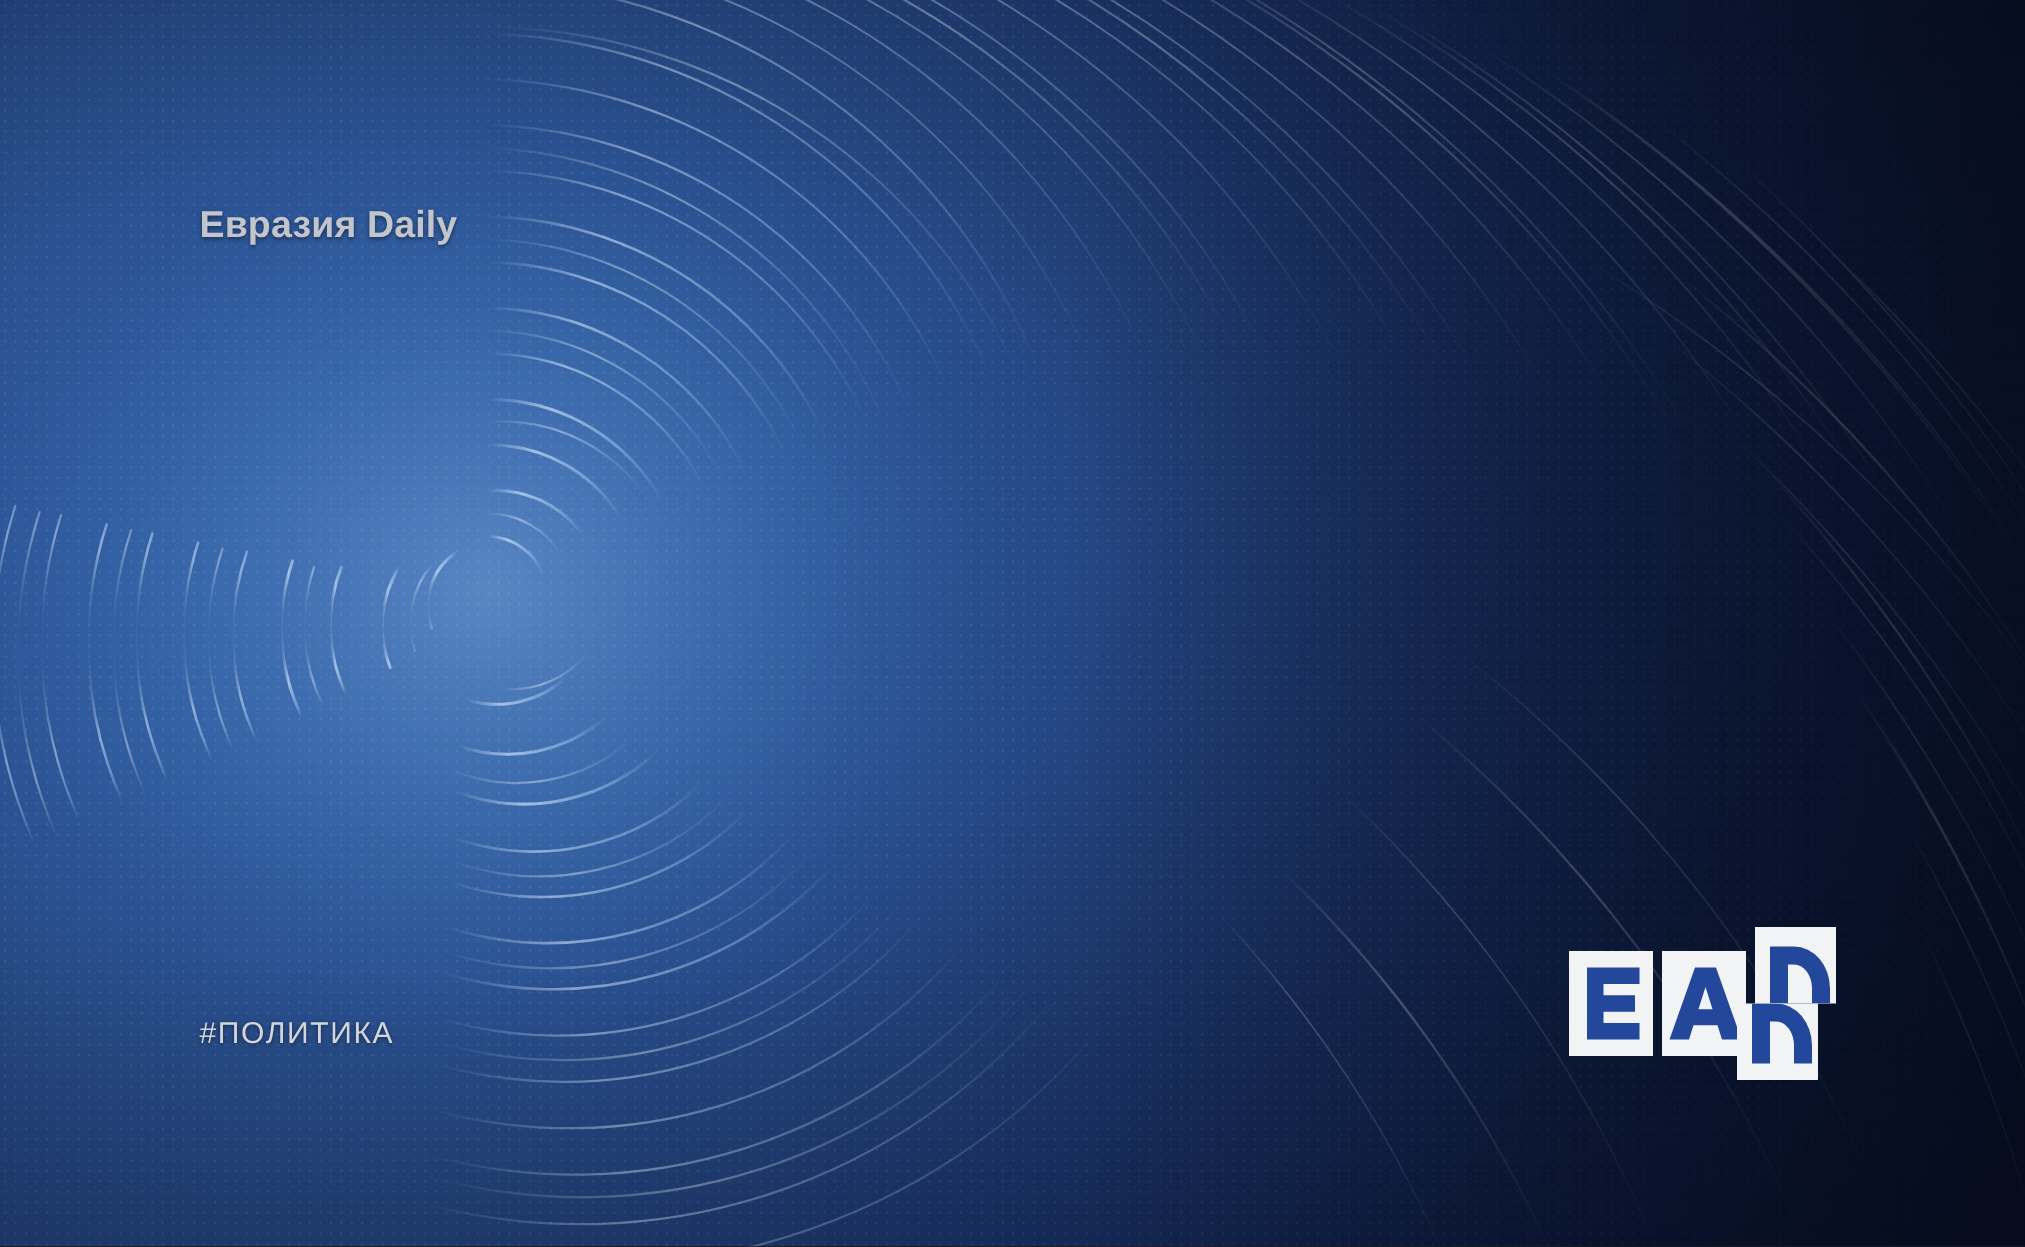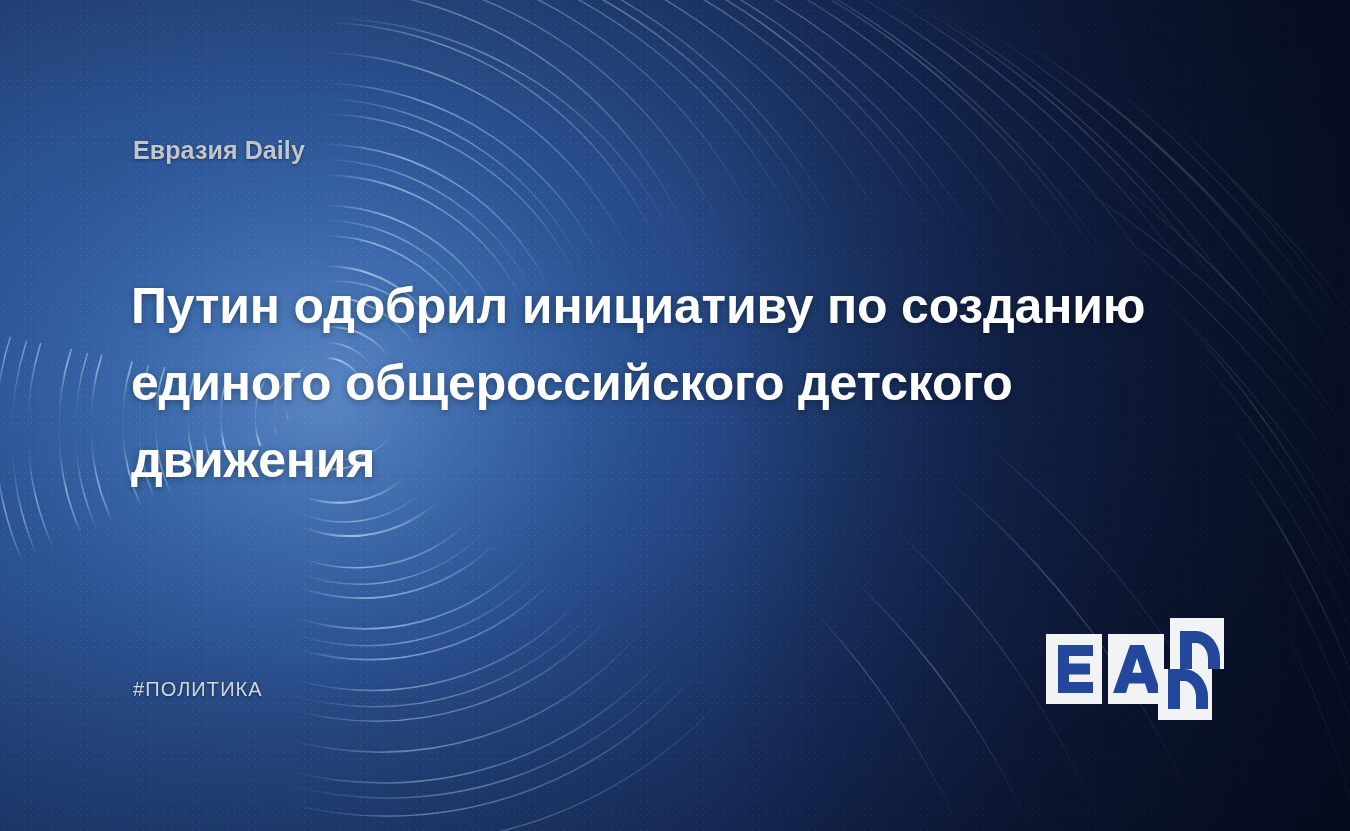--- a/index.html
+++ b/index.html
@@ -281,21 +281,20 @@
     </g>
   </svg>
 
   <div id="bg-grain"></div>
   <div id="bg-vig"></div>
 
   <div id="content">
 
     <div id="brand">Евразия Daily</div>
 
-    <h1 id="headline">Путин одобрил инициативу по созданию единого общероссийского детского движения</h1>
 
     <div id="hashtag">#ПОЛИТИКА</div>
 
     <div id="ead-logo">
 
       <div class="ead-tile" id="ead-e">
         <div class="ead-glyph">
           <svg width="56" height="70" viewBox="0 0 56 70" aria-hidden="true">
             <path d="M12 11 H47 V22 H23 V29.5 H44 V40.5 H23 V48 H47 V59 H12 Z" fill="#22479b"></path>
           </svg>

